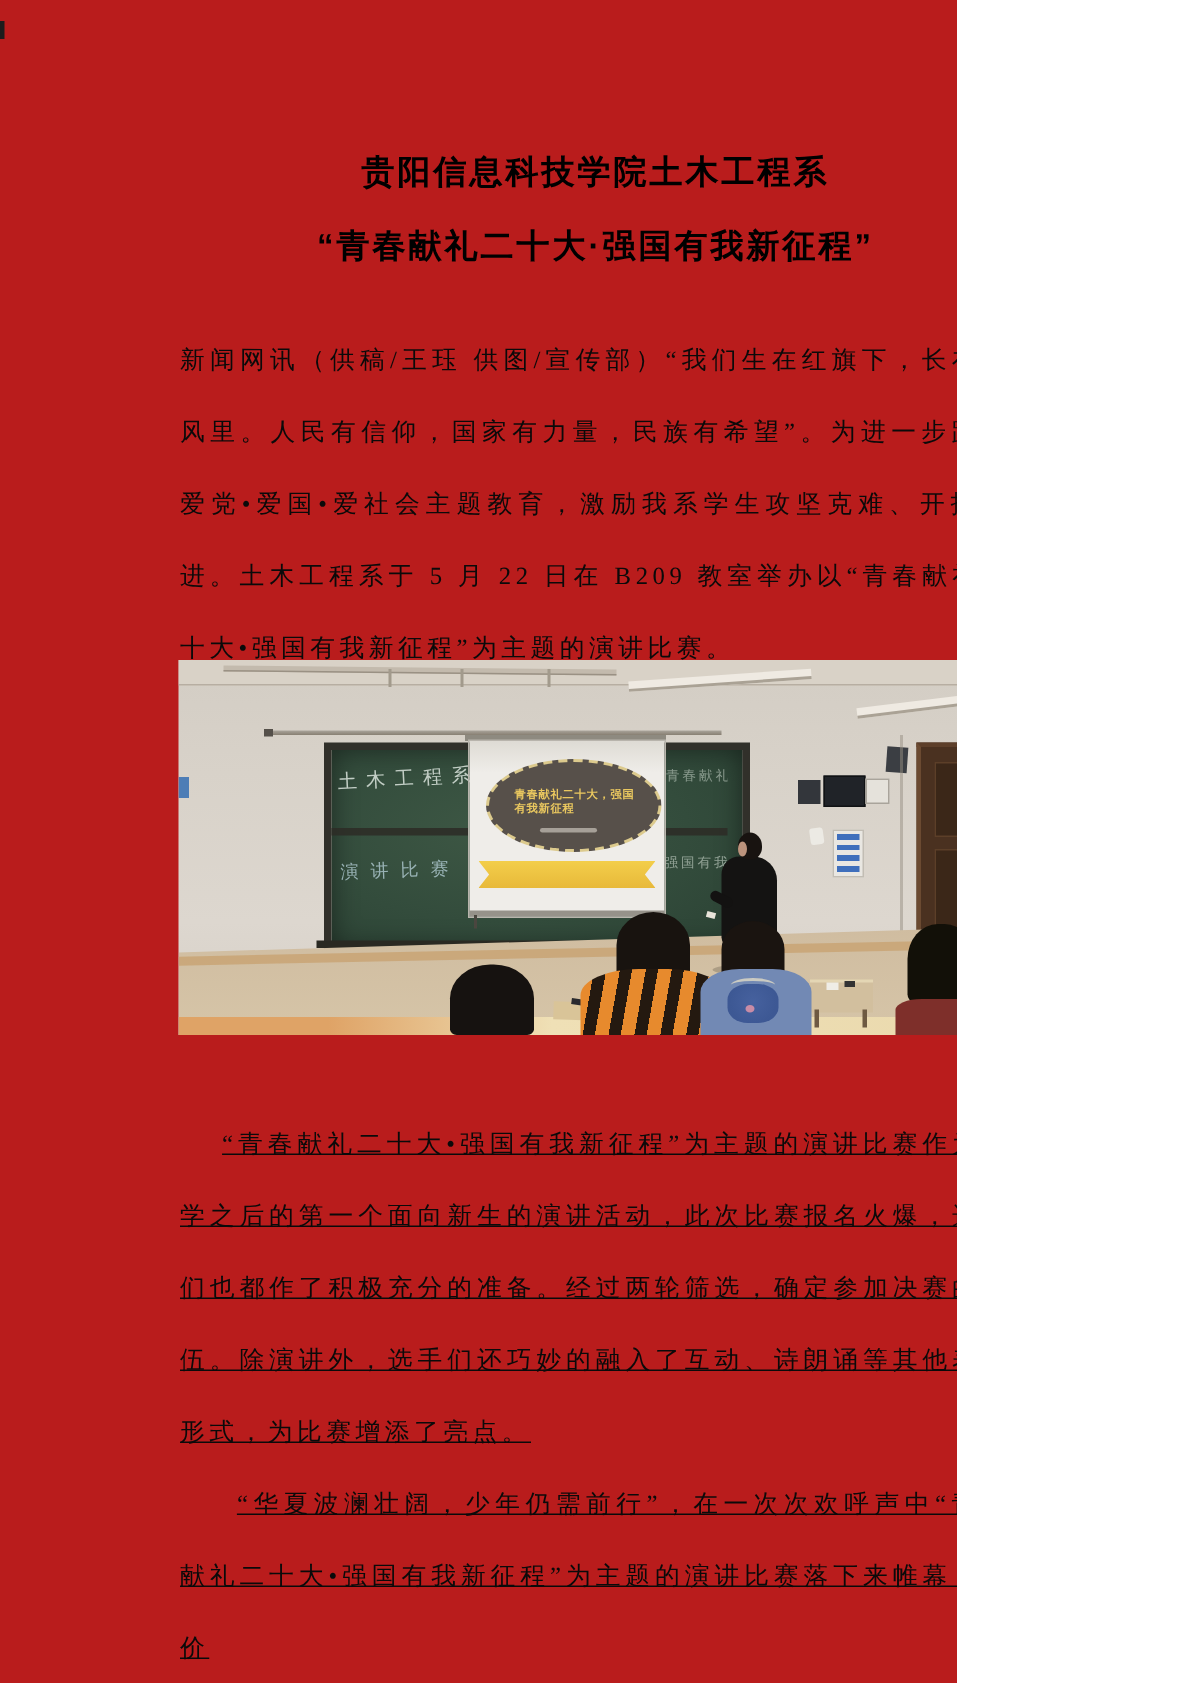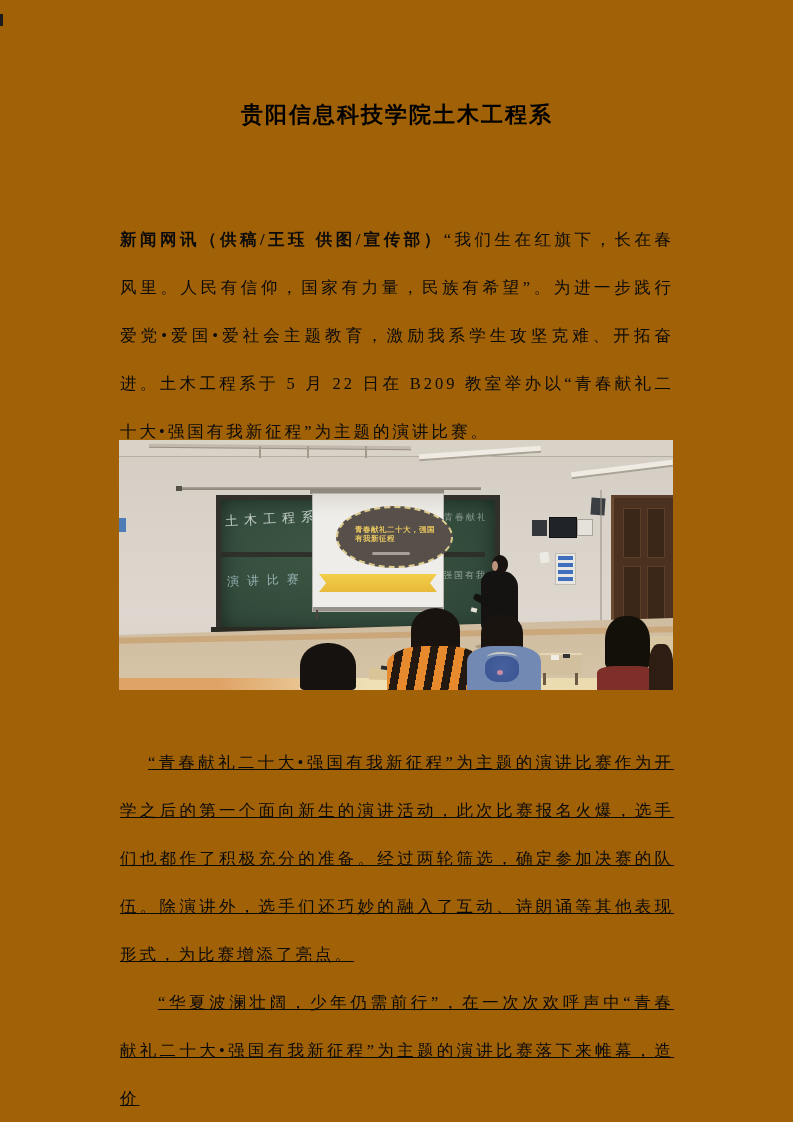--- a/index.html
+++ b/index.html
@@ -1,34 +1,34 @@
 <!DOCTYPE html>
 <html><head>
 <meta charset="utf-8">
 <style>
   html,body{margin:0;padding:0;background:#ffffff;}
   .page{
-    position:relative;width:793px;height:1122px;background:#a16207;overflow:hidden;
+    position:relative;width:638px;height:1122px;background:#b91c1c;overflow:hidden;
     font-family:"Liberation Serif","DejaVu Serif",serif;color:#111;
   }
   .edge-artifact{position:absolute;left:0;top:14px;width:3px;height:12px;background:#1c1c1c;}
   
   .doc-title{
     position:absolute;left:119px;top:90px;width:556px;text-align:center;
     font-family:"Liberation Sans","DejaVu Sans",sans-serif;font-weight:bold;
     font-size:22px;line-height:49px;letter-spacing:2px;color:#000;
   }
   
   .body-text{
     position:absolute;left:120px;width:554px;font-size:16.5px;line-height:48px;
     text-align:justify;text-justify:inter-character;letter-spacing:3px;color:#0a0a0a;
   }
   .p1{top:216px;}
   .p23{top:739px;text-decoration:underline;}
-  .lead{font-weight:bold;}
+  .lead{font-weight:normal;}
   .para2{text-indent:1.7em;margin:0;}
   .para3{text-indent:2.3em;margin:0;}
   
   .photo{position:absolute;left:119px;top:440px;width:554px;height:250px;overflow:hidden;background:linear-gradient(180deg,#d3cdc4 0%,#d8d2c9 30%,#ddd7cf 70%,#d5cfc6 100%);}
   .photo *{position:absolute;}
   .ceiling{left:0;top:0;width:554px;height:16px;background:#d9d2c7;border-bottom:1px solid rgba(120,110,95,.35);}
   .pipe{left:30px;top:5px;width:262px;height:3px;background:#c3baad;border-bottom:1px solid #9a9184;transform:rotate(.6deg);}
   .rod{width:2px;height:12px;background:#a29a8c;top:6px;}
   .rod.r1{left:140px;} .rod.r2{left:188px;} .rod.r3{left:246px;}
   .lightbar{background:#efeae2;border-bottom:2px solid #aaa295;height:5px;}
@@ -45,21 +45,21 @@
   .chalk.lt{left:106px;top:70px;font-size:13px;letter-spacing:6px;transform:rotate(-3deg);color:rgba(235,242,236,.78);}
   .chalk.lb{left:108px;top:132px;font-size:12px;letter-spacing:8px;transform:rotate(-2deg);color:rgba(190,216,226,.72);}
   .board-right-clip{left:323px;top:57px;width:43px;height:128px;overflow:hidden;}
   .chalk.rt{left:2px;top:14px;font-size:9px;letter-spacing:2px;color:rgba(222,232,222,.5);}
   .chalk.rb{left:1px;top:72px;font-size:9px;letter-spacing:2px;color:rgba(222,232,222,.55);}
   .roller{left:191px;top:50px;width:134px;height:4px;background:#8e8a80;}
   .screen{left:193px;top:53px;width:130px;height:117px;background:linear-gradient(180deg,#dedbd4,#efede9 18%,#efede9);border:1px solid #b8b4ac;}
   .screen-bottom{left:0;bottom:0;width:130px;height:4px;background:#96928a;}
   .screen-rod{top:170px;width:2px;height:9px;background:#4a463f;}
   .screen-rod.sl{left:197px;} .screen-rod.sr{left:316px;}
-  .slide-oval{left:23px;top:12px;width:113px;height:58px;background:#57504a;border:2px dashed #dcca8d;border-radius:50%;}
+  .slide-oval{left:11px;top:12px;width:113px;height:58px;background:#57504a;border:2px dashed #dcca8d;border-radius:50%;}
   .slide-title{left:17px;top:17px;width:84px;font-family:"Liberation Sans",sans-serif;font-weight:bold;font-size:7.5px;line-height:9px;color:#e9c75f;letter-spacing:.5px;}
   .slide-subtitle-bar{left:34px;top:44px;width:38px;height:3px;background:rgba(245,240,230,.5);border-radius:2px;}
   .ribbon{left:6px;top:80px;width:118px;height:18px;background:linear-gradient(180deg,#f3ce4a,#e8b93a);clip-path:polygon(0 0,100% 0,94% 50%,100% 100%,0 100%,6% 50%);}
   .box1{left:413px;top:80px;width:15px;height:16px;background:#33363b;}
   .box2{left:430px;top:77px;width:26px;height:19px;background:#202328;border:1px solid #101214;}
   .box3{left:458px;top:79px;width:14px;height:15px;background:#e5e2db;border:1px solid #a9a49b;}
   .hispeaker{left:472px;top:58px;width:14px;height:17px;background:#3b3e43;transform:rotate(4deg);}
   .scrap{left:421px;top:112px;width:9px;height:11px;background:#eceae4;border-radius:2px;transform:rotate(-8deg);}
   .bluesign{left:436px;top:113px;width:19px;height:30px;background:#e9e7e2;border:1px solid #c2bdb4;}
   .bluesign-bars{left:2px;top:2px;width:15px;height:26px;background:repeating-linear-gradient(180deg,#3f6fbc 0 4px,#e9e7e2 4px 7px);}
@@ -104,20 +104,21 @@
   .s5-head{left:530px;top:204px;width:24px;height:46px;background:#2e1d13;border-radius:40% 40% 0 0;}
 </style>
 </head>
 <body>
 
 <div class="page">
   <div class="edge-artifact"></div>
 
   <div class="doc-title">
     <div>贵阳信息科技学院土木工程系</div>
+    <div>“青春献礼二十大·强国有我新征程”</div>
   </div>
 
   <div class="body-text p1">
     <span class="lead">新闻网讯（供稿/王珏 供图/宣传部）</span><span>“我们生在红旗下，长在春风里。人民有信仰，国家有力量，民族有希望”。为进一步践行爱党•爱国•爱社会主题教育，激励我系学生攻坚克难、开拓奋进。土木工程系于 5 月 22 日在 B209 教室举办以“青春献礼二十大•强国有我新征程”为主题的演讲比赛。</span>
   </div>
 
   <div class="photo">
     <div class="ceiling"></div>
     <div class="pipe"></div>
     <div class="rod r1"></div>

